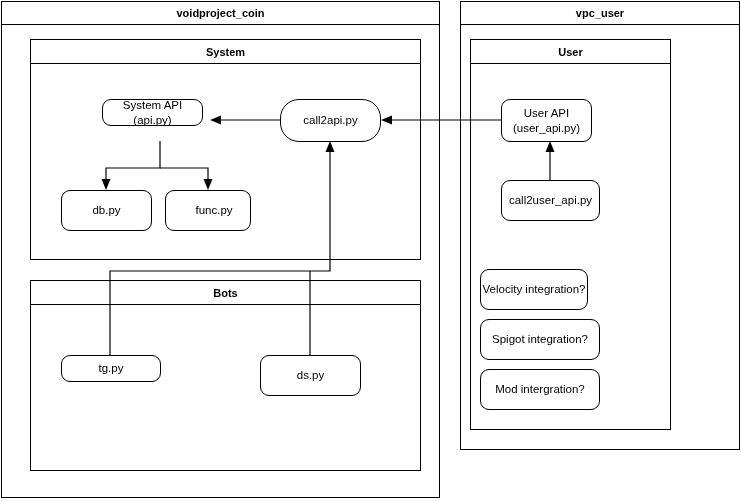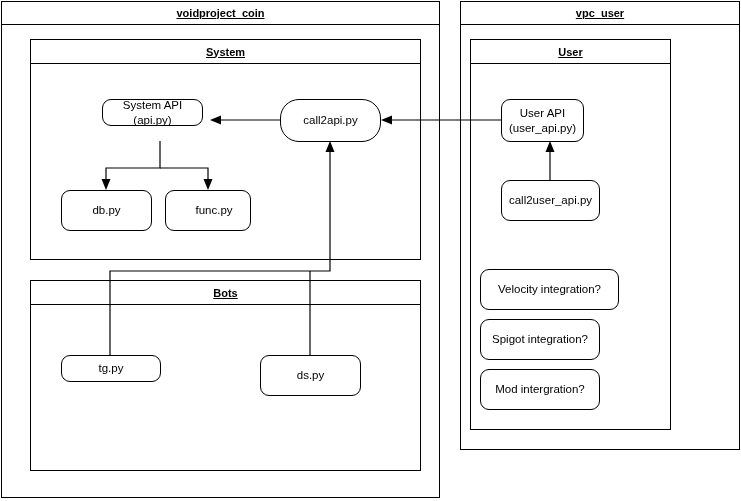--- a/index.html
+++ b/index.html
@@ -30,21 +30,20 @@
     width: 100%;
     box-sizing: border-box;
     border-bottom: 1px solid #000000;
     display: flex;
     align-items: center;
     justify-content: center;
     font-weight: bold;
     font-size: 11px;
     color: #000000;
     background: transparent;
-    text-decoration: underline;
   }
   .pool > .pool-body {
     position: absolute;
     left: 0;
     width: 100%;
     background: transparent;
   }
   
   .node {
     position: absolute;
@@ -163,30 +162,30 @@
   </div>
 
   <div class="node" style="left:61px; top:355px; width:100px; height:27px;">
     <span class="line1">tg.py</span>
   </div>
 
   <div class="node" style="left:260px; top:355px; width:101px; height:41px;">
     <span class="line1">ds.py</span>
   </div>
 
-  <div class="node" style="left:501px; top:99px; width:83px; height:43px;">
+  <div class="node" style="left:501px; top:99px; width:91px; height:43px;">
     <span class="line1">User API</span>
     <span class="line2">(user_api.py)</span>
   </div>
 
   <div class="node" style="left:501px; top:180px; width:99px; height:41px;">
     <span class="line1">call2user_api.py</span>
   </div>
 
-  <div class="node" style="left:480px; top:269px; width:139px; height:41px;">
+  <div class="node" style="left:480px; top:269px; width:108px; height:41px;">
     <span class="line1">Velocity integration?</span>
   </div>
 
   <div class="node" style="left:480px; top:319px; width:120px; height:41px;">
     <span class="line1">Spigot integration?</span>
   </div>
 
   <div class="node" style="left:480px; top:369px; width:120px; height:41px;justify-content:center;">
     <span class="line1">Mod intergration?</span>
   </div>

